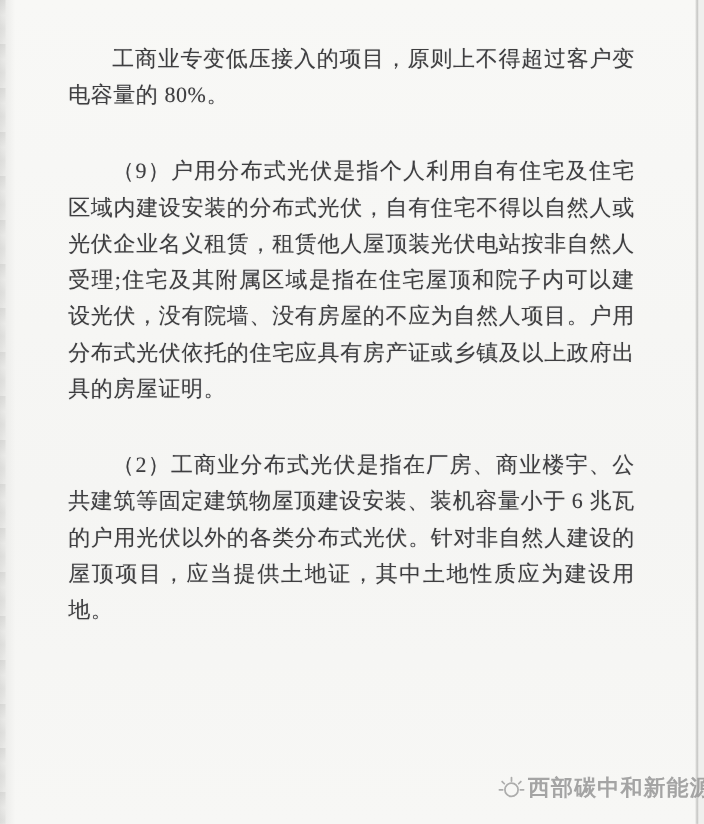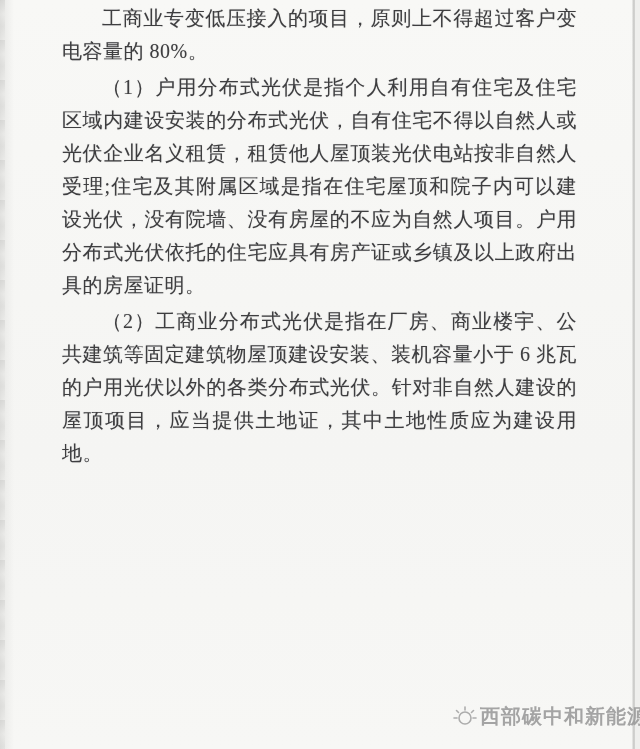--- a/index.html
+++ b/index.html
@@ -59,20 +59,21 @@
     line-height: 33px;
     text-align: justify;
     text-shadow: 0 0 1px rgba(80,80,82,0.35);
     letter-spacing: 0.5px;
   }
   .text-block p {
     margin: 0 0 3px 0;
   }
   .text-block p.indent {
     text-indent: 2em;
+    margin-top: 36px;
   }
   .watermark {
     position: absolute;
     left: 452px;
     top: 703px;
     display: flex;
     align-items: center;
     gap: 2px;
     color: #9c9c9c;
     opacity: 0.9;
@@ -91,21 +92,21 @@
 </head>
 <body>
 
 <div class="page">
   <div class="edge-left"></div>
   <div class="edge-right-strip"></div>
   <div class="edge-right-line"></div>
 
   <div class="text-block">
       <p class="indent">工商业专变低压接入的项目，原则上不得超过客户变电容量的 80%。</p>
-      <p class="indent">（1）户用分布式光伏是指个人利用自有住宅及住宅区域内建设安装的分布式光伏，自有住宅不得以自然人或光伏企业名义租赁，租赁他人屋顶装光伏电站按非自然人受理;住宅及其附属区域是指在住宅屋顶和院子内可以建设光伏，没有院墙、没有房屋的不应为自然人项目。户用分布式光伏依托的住宅应具有房产证或乡镇及以上政府出具的房屋证明。</p>
+      <p class="indent">（9）户用分布式光伏是指个人利用自有住宅及住宅区域内建设安装的分布式光伏，自有住宅不得以自然人或光伏企业名义租赁，租赁他人屋顶装光伏电站按非自然人受理;住宅及其附属区域是指在住宅屋顶和院子内可以建设光伏，没有院墙、没有房屋的不应为自然人项目。户用分布式光伏依托的住宅应具有房产证或乡镇及以上政府出具的房屋证明。</p>
       <p class="indent">（2）工商业分布式光伏是指在厂房、商业楼宇、公共建筑等固定建筑物屋顶建设安装、装机容量小于 6 兆瓦的户用光伏以外的各类分布式光伏。针对非自然人建设的屋顶项目，应当提供土地证，其中土地性质应为建设用地。</p>
     </div>
 
   <div class="watermark">
     <span>
       <svg width="26" height="26" viewBox="0 0 26 26" fill="none" stroke="#a5a5a5" stroke-width="1.6" stroke-linecap="round">
         <circle cx="13" cy="14" r="6"></circle>
         <line x1="13" y1="3" x2="13" y2="6"></line>
         <line x1="21.5" y1="6.5" x2="19.5" y2="8.5"></line>
         <line x1="4.5" y1="6.5" x2="6.5" y2="8.5"></line>

